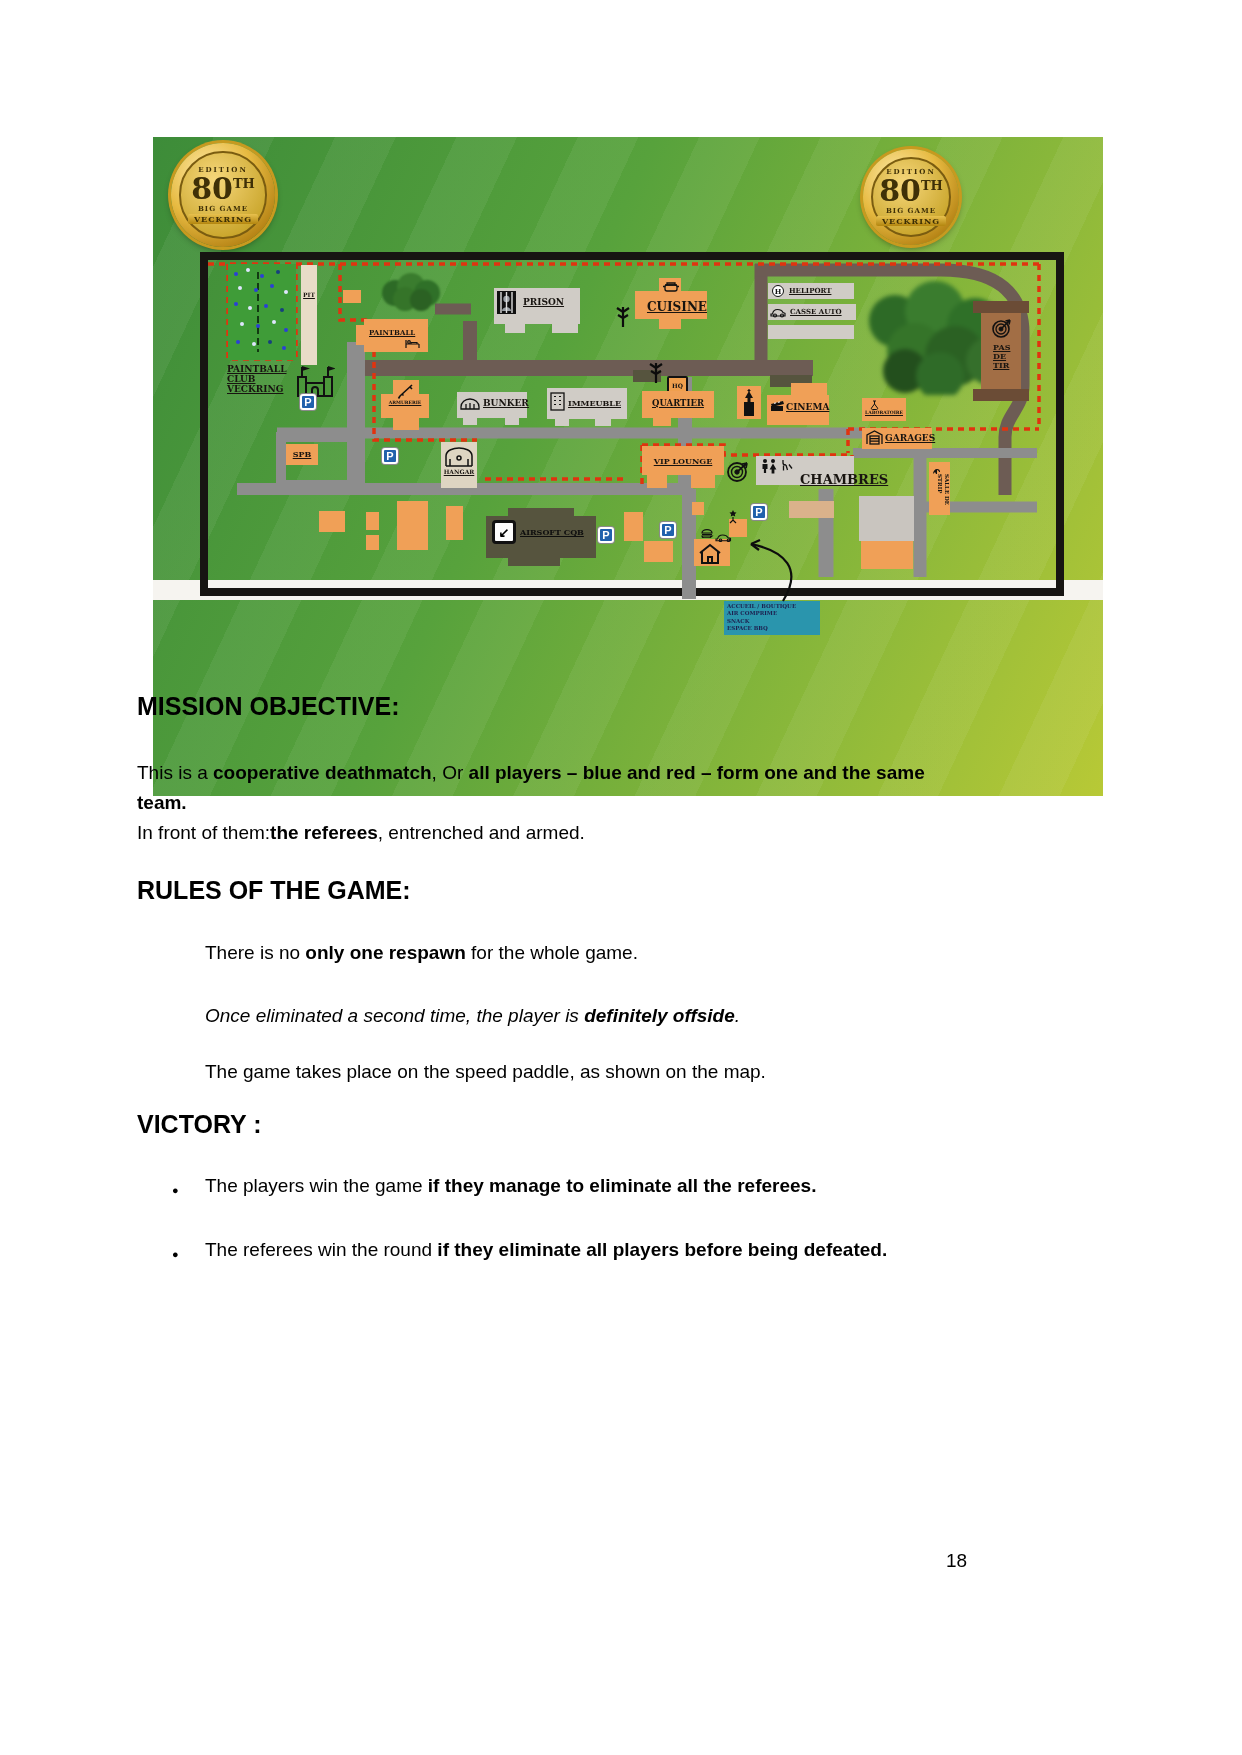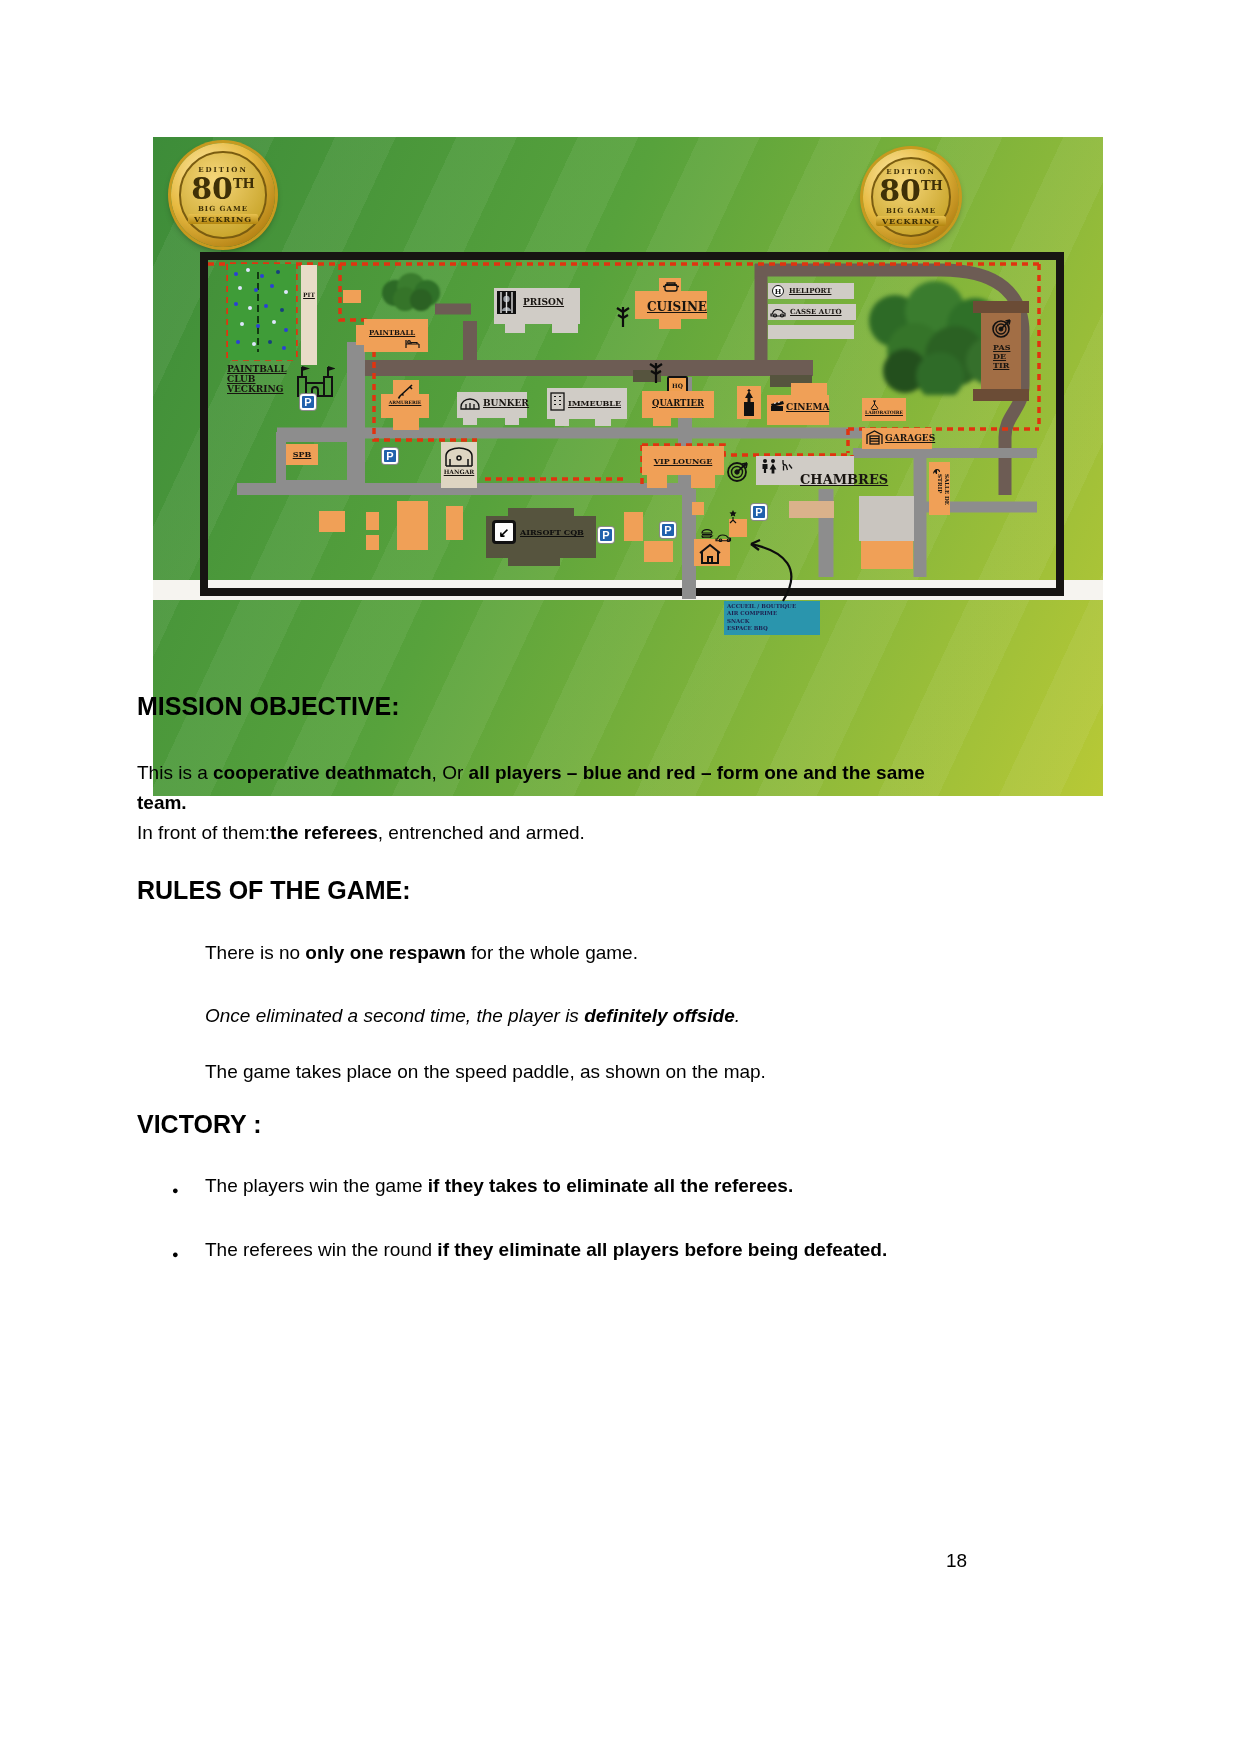--- a/index.html
+++ b/index.html
@@ -452,16 +452,16 @@
   <span><span>This is a </span><b>cooperative deathmatch</b><span>, Or </span><b>all players – blue and red – form one and the same team.</b></span><br>
   <span><span>In front of them:</span><b>the referees</b><span>, entrenched and armed.</span></span>
 </div>
 
 <div class="doc-h" style="top:876px;">RULES OF THE GAME:</div>
 <div class="doc-p" style="left:205px;top:938px;width:820px;"><span>There is no </span><b>only one respawn</b><span> for the whole game.</span></div>
 <div class="doc-p" style="left:205px;top:1001px;width:820px;font-style:italic;"><span>Once eliminated a second time, the player is </span><b>definitely offside</b><span>.</span></div>
 <div class="doc-p" style="left:205px;top:1057px;width:820px;"><span>The game takes place on the speed paddle, as shown on the map.</span></div>
 
 <div class="doc-h" style="top:1110px;">VICTORY :</div>
-<div class="doc-li" style="top:1172px;width:820px;"><span>The players win the game </span><b>if they takes to eliminate all the referees.</b></div>
+<div class="doc-li" style="top:1172px;width:820px;"><span>The players win the game </span><b>if they manage to eliminate all the referees.</b></div>
 <div class="doc-li" style="top:1236px;width:830px;"><span>The referees win the round </span><b>if they eliminate all players before being defeated.</b></div>
 
 <div id="page-number">18</div>
 
 </body></html>

